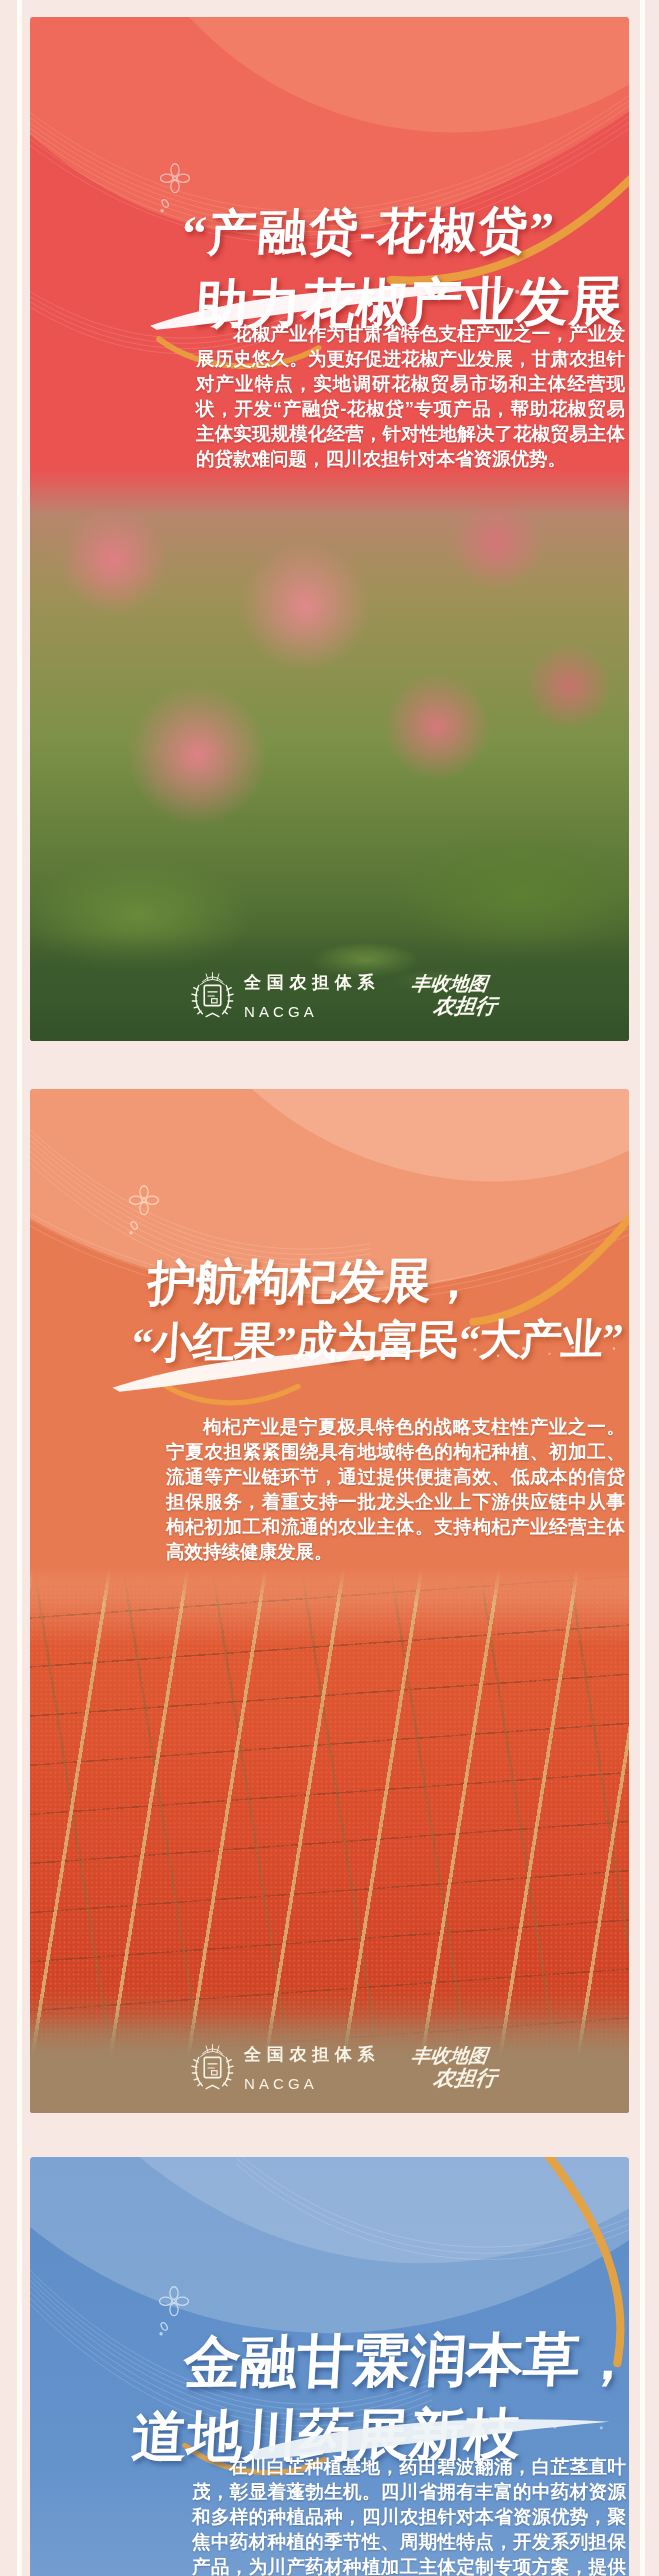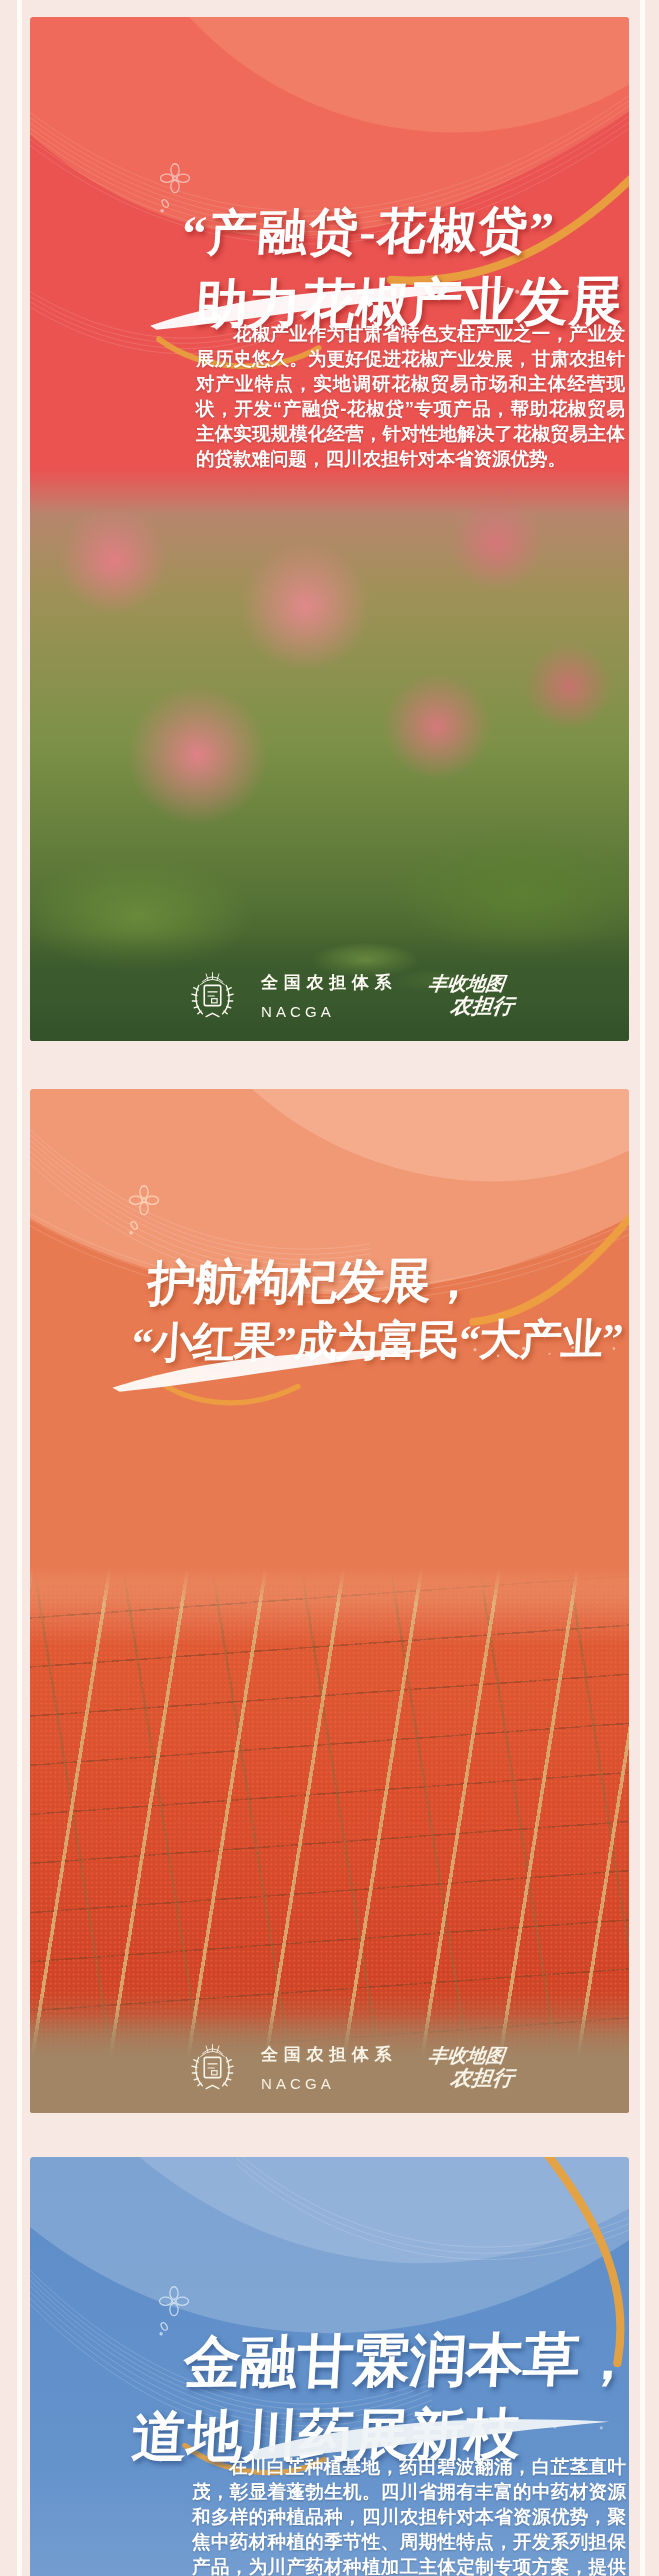--- a/index.html
+++ b/index.html
@@ -63,21 +63,21 @@
     background-size:auto,auto,auto,4.6px 4.6px,auto,auto,auto,auto;}
 
   .band{position:absolute;left:0;width:599px;}
   .p1band{top:917px;height:107px;background:linear-gradient(180deg,rgba(47,77,35,0),#3a5a2e 55%,#33512a);}
   .p2band{top:925px;height:99px;background:linear-gradient(180deg,rgba(161,133,101,0),#a18565 45%);}
 
   .footer{position:absolute;left:155px;display:flex;align-items:center;color:#fdfbf3;}
   .p1footer{top:951px;}
   .p2footer{top:951px;color:#f7f3e6;}
   .f-emblem{width:55px;height:55px;flex:0 0 auto;}
-  .f-org{display:flex;flex-direction:column;gap:9px;margin-left:21px;}
+  .f-org{display:flex;flex-direction:column;gap:9px;margin-left:4px;}
   .f-org-cn{font-size:17px;letter-spacing:5.7px;font-weight:bold;}
   .f-org-en{font-size:15px;letter-spacing:4.1px;}
   .f-brand{font-style:italic;transform:skewX(-7deg);margin-left:30px;line-height:1.1;}
   .f-brand-1{font-size:19px;font-weight:bold;}
   .f-brand-2{font-size:21px;font-weight:bold;margin-left:25px;margin-top:-1px;}
 </style>
 </head>
 <body>
 
 <svg width="0" height="0" style="position:absolute">
@@ -218,20 +218,21 @@
         <circle cx="670" cy="54" r="4"></circle>
           <circle cx="715" cy="44" r="3"></circle>
           <circle cx="760" cy="56" r="2.5"></circle>
         <circle cx="810" cy="42" r="3.5"></circle>
           <circle cx="860" cy="52" r="2"></circle>
           <circle cx="905" cy="40" r="3"></circle>
         <circle cx="950" cy="50" r="2"></circle>
           <circle cx="985" cy="42" r="2.5"></circle>
       </g>
     </svg>
+    <p class="para p2para">枸杞产业是宁夏极具特色的战略支柱性产业之一。宁夏农担紧紧围绕具有地域特色的枸杞种植、初加工、流通等产业链环节，通过提供便捷高效、低成本的信贷担保服务，着重支持一批龙头企业上下游供应链中从事枸杞初加工和流通的农业主体。支持枸杞产业经营主体高效持续健康发展。</p>
     <div class="photo p2photo"></div>
     <div class="band p2band"></div>
     <footer class="footer p2footer">
       <svg class="f-emblem" viewBox="0 0 106 106" width="55" height="55">
           <use href="#emblem"></use>
         </svg>
       <div class="f-org">
         <span class="f-org-cn">全国农担体系</span>
         <span class="f-org-en">NACGA</span>
       </div>

